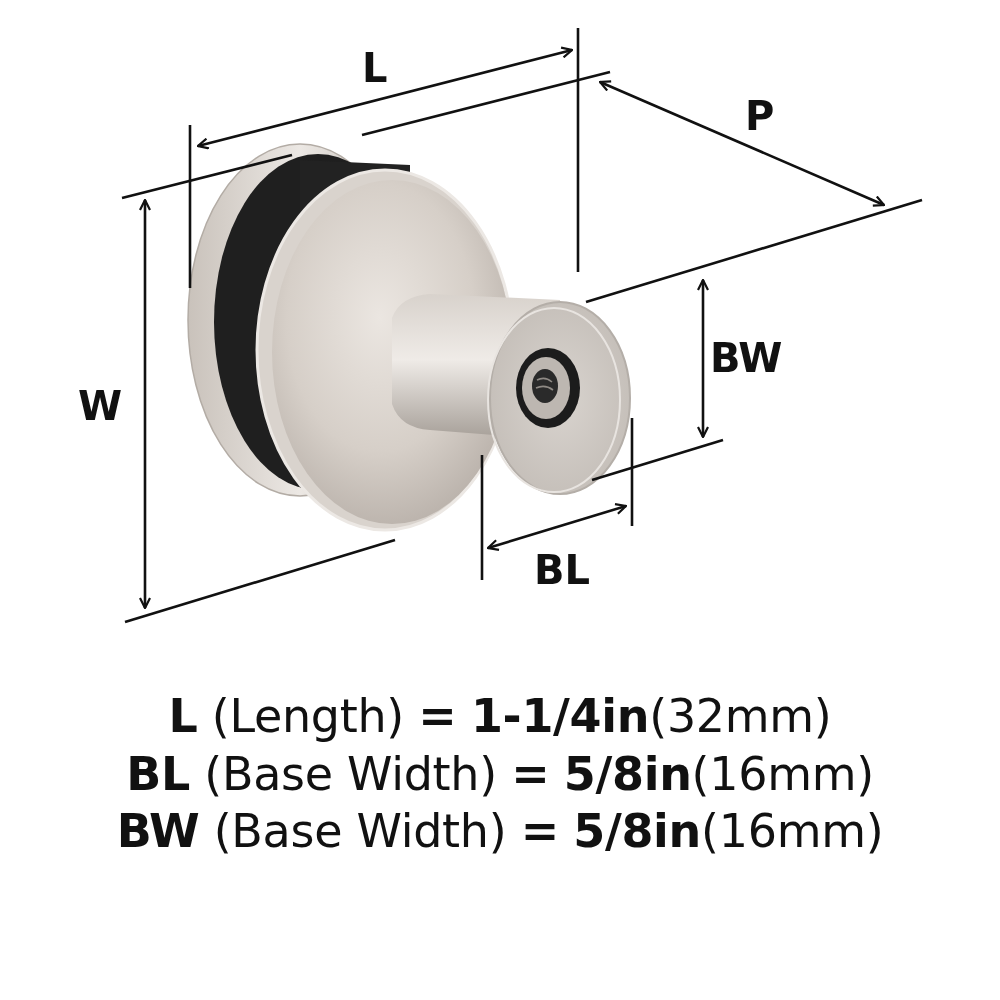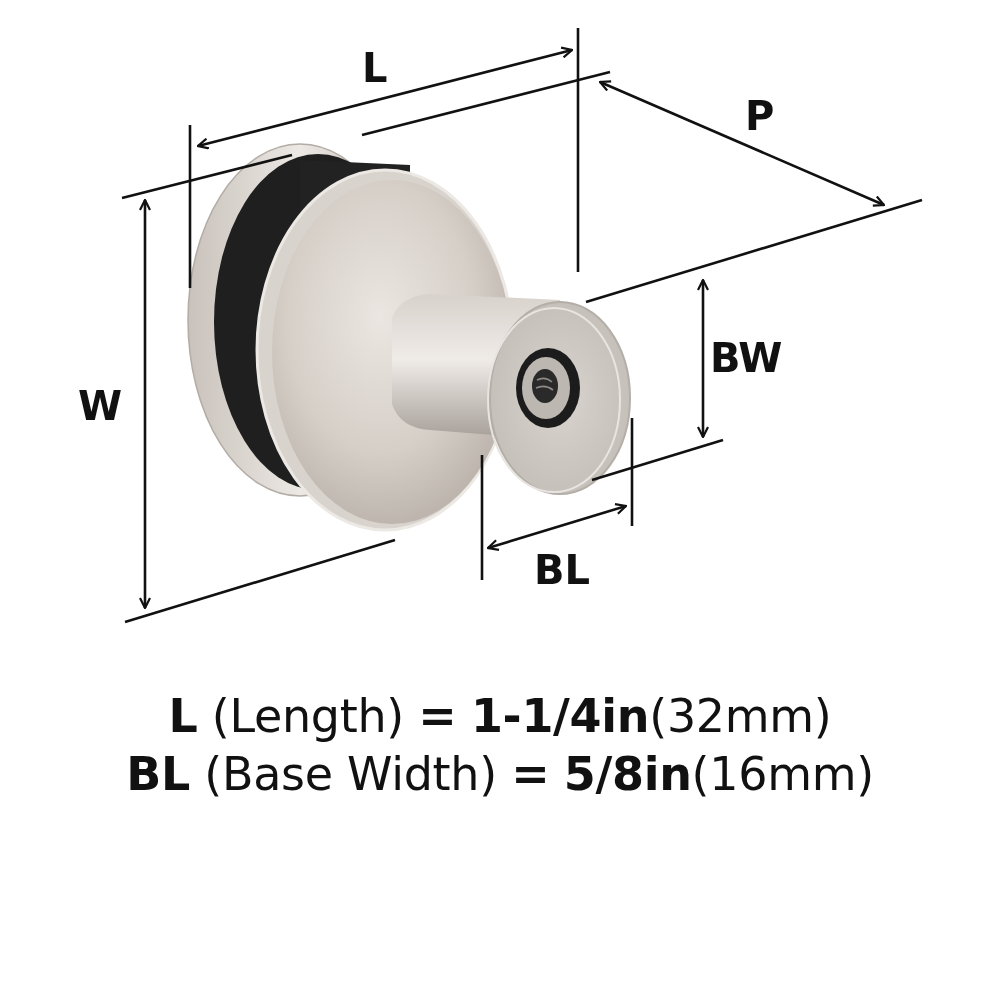--- a/index.html
+++ b/index.html
@@ -107,13 +107,19 @@
     <span class="name">(Length)</span>
     <span class="eq">=</span>
     <span class="imp">1-1/4in</span><span class="met">(32mm)</span>
   </div>
   <div class="spec-row">
     <span class="code">BL</span>
     <span class="name">(Base Width)</span>
     <span class="eq">=</span>
     <span class="imp">5/8in</span><span class="met">(16mm)</span>
   </div>
+  <div class="spec-row">
+    <span class="code">BW</span>
+    <span class="name">(Base Width)</span>
+    <span class="eq">=</span>
+    <span class="imp">5/8in</span><span class="met">(16mm)</span>
+  </div>
 </div>
 
 </body></html>

